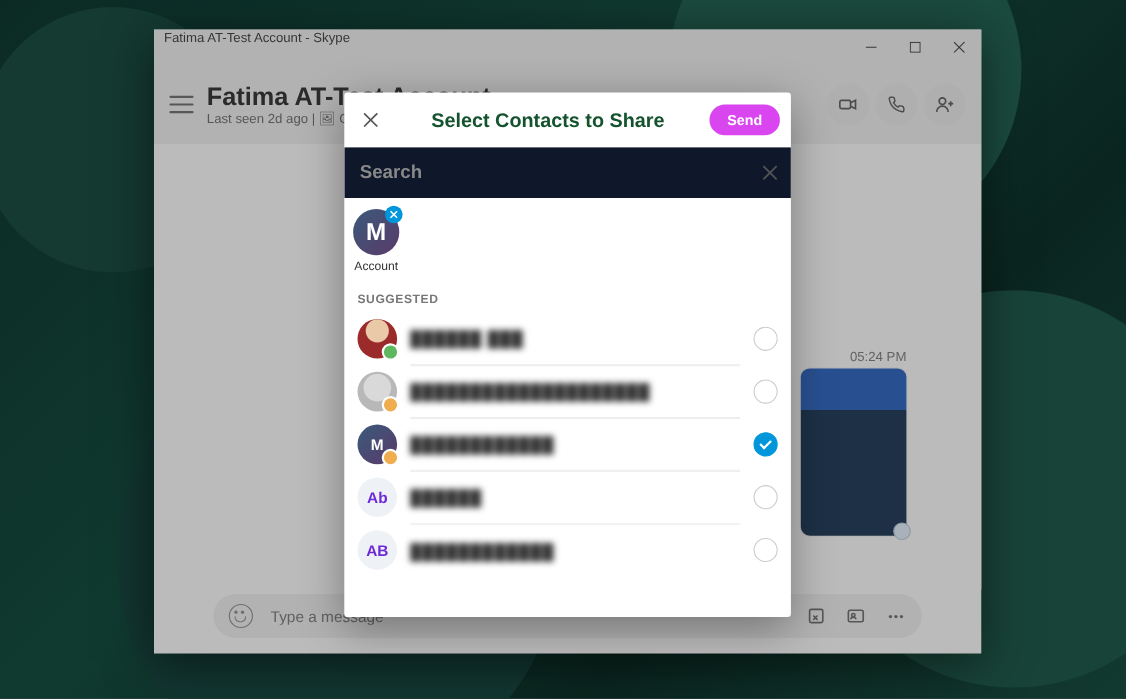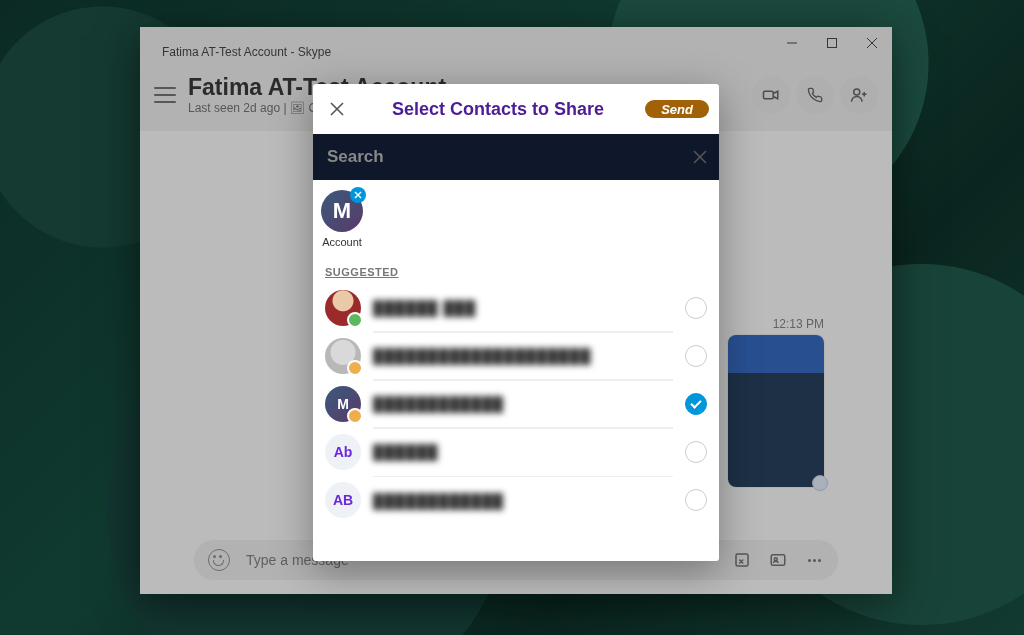--- a/index.html
+++ b/index.html
@@ -8,21 +8,21 @@
     background:
       radial-gradient(circle at 10% 20%,#143a31 0 120px,transparent 121px),
       radial-gradient(circle at 75% 10%,#1b4a3e 0 160px,transparent 161px),
       radial-gradient(circle at 30% 80%,#123530 0 200px,transparent 201px),
       radial-gradient(circle at 90% 70%,#184338 0 180px,transparent 181px),
       radial-gradient(circle at 50% 50%,#0d2d26 0 260px,transparent 261px),
       linear-gradient(135deg,#0b2a24,#103a30 40%,#0a251f 70%,#123a30);
   }
   
   .window{position:absolute;left:140px;top:27px;width:752px;height:567px;background:#fff;box-shadow:0 8px 40px rgba(0,0,0,.5);}
-  .titlebar{height:32px;background:#f1f1f1;display:flex;align-items:flex-end;font-size:12px;color:#333;padding-left:22px;}
+  .titlebar{height:32px;background:#f1f1f1;display:flex;align-items:flex-start;font-size:12px;color:#333;padding-left:9px;}
   .titlebar .spacer{flex:1;}
   .winbtn{width:40px;height:32px;display:flex;align-items:center;justify-content:center;color:#333;}
   .chat-header{height:72px;background:#f1f1f1;display:flex;align-items:center;padding:0 14px;gap:12px;}
   .hamburger{width:22px;height:22px;display:flex;flex-direction:column;justify-content:center;gap:5px;}
   .hamburger span{height:2px;background:#666;border-radius:1px;}
   .chat-title{font-size:23px;font-weight:700;color:#222;line-height:1.1;}
   .chat-sub{font-size:12px;color:#666;}
   .header-icons{margin-left:auto;display:flex;gap:6px;}
   .hicon{width:38px;height:38px;border-radius:50%;background:#ededed;display:flex;align-items:center;justify-content:center;color:#555;}
   .chat-body{position:relative;height:calc(100% - 32px - 72px - 58px);background:#fff;}
@@ -39,33 +39,33 @@
   .compose input{flex:1;border:none;background:transparent;font-size:14px;color:#555;outline:none;}
   .compose-icons{display:flex;gap:16px;color:#666;}
   .compose-icons .ci{width:20px;height:20px;display:flex;align-items:center;justify-content:center;}
   .dots span{width:3px;height:3px;border-radius:50%;background:#666;display:inline-block;margin:0 1px;}
   
   .dim{position:absolute;inset:0;background:rgba(60,60,60,.35);}
   
   .dialog{position:absolute;left:313px;top:84px;width:406px;height:477px;background:#fff;box-shadow:0 10px 40px rgba(0,0,0,.35);display:flex;flex-direction:column;border-radius:3px;overflow:hidden;}
   .dlg-header{height:50px;display:flex;align-items:center;padding:0 10px;}
   .dlg-close{width:28px;height:28px;display:flex;align-items:center;justify-content:center;color:#555;}
-  .dlg-title{flex:1;text-align:center;font-size:18px;font-weight:700;color:#4c1d95;}
-  .dlg-send{background:#a16207;color:#fff;border:none;border-radius:16px;height:18px;padding:0 16px;font-size:13px;font-weight:600;font-style:italic;}
+  .dlg-title{flex:1;text-align:center;font-size:18px;font-weight:700;color:#14532d;}
+  .dlg-send{background:#d946ef;color:#fff;border:none;border-radius:16px;height:28px;padding:0 16px;font-size:13px;font-weight:600;}
   .dlg-search{height:46px;background:#0f172a;display:flex;align-items:center;padding:0 12px;}
   .dlg-search-input{flex:1;border:none;background:transparent;font-size:17px;color:#777;font-weight:600;outline:none;}
   .dlg-search-input::placeholder{color:#888;font-weight:600;}
   .dlg-search-x{color:#555;font-size:16px;}
   .dlg-body{flex:1;overflow:auto;padding:6px 0 0 0;}
   .selected-chip{display:inline-flex;flex-direction:column;align-items:center;margin:4px 0 4px 8px;}
   .chip-av{width:42px;height:42px;border-radius:50%;position:relative;
     background:linear-gradient(135deg,#3a5a7a,#5a3a6a);display:flex;align-items:center;justify-content:center;color:#fff;font-weight:700;font-size:22px;}
   .chip-x{position:absolute;top:-3px;right:-3px;width:16px;height:16px;border-radius:50%;background:#0096db;color:#fff;font-size:10px;display:flex;align-items:center;justify-content:center;}
   .chip-name{font-size:11px;color:#333;margin-top:4px;}
-  .section-label{font-size:11px;font-weight:700;color:#777;letter-spacing:.5px;padding:14px 12px 6px 12px;text-decoration:underline;}
+  .section-label{font-size:11px;font-weight:700;color:#777;letter-spacing:.5px;padding:14px 12px 6px 12px;}
   .contact-row{display:flex;align-items:center;height:48px;padding:0 12px;gap:12px;}
   .contact-row + .contact-row .cname{border-top:1px solid #eee;}
   .cav{width:36px;height:36px;border-radius:50%;flex:none;position:relative;display:flex;align-items:center;justify-content:center;color:#fff;font-weight:700;font-size:14px;}
   .presence{position:absolute;right:-2px;bottom:-2px;width:12px;height:12px;border-radius:50%;border:2px solid #fff;}
   .presence.online{background:#5fb85f;}
   .presence.away{background:#f0ad4e;}
   .cname{flex:1;height:100%;display:flex;align-items:center;font-size:14px;color:#222;border-bottom:1px solid #eee;}
   .redact{filter:blur(3px);color:#333;letter-spacing:1px;}
   .radio{width:20px;height:20px;border-radius:50%;border:1.5px solid #ccc;flex:none;}
   .radio.checked{background:#0096db;border-color:#0096db;position:relative;}
@@ -132,21 +132,21 @@
             <circle cx="9" cy="8" r="4"></circle>
             <path d="M2 21c0-3.9 3.1-7 7-7s7 3.1 7 7"></path>
             <line x1="19" y1="8" x2="19" y2="14"></line>
             <line x1="16" y1="11" x2="22" y2="11"></line>
           </svg>
       </div>
     </div>
   </div>
 
   <div class="chat-body">
-    <div class="timestamp">12:13 PM</div>
+    <div class="timestamp">05:24 PM</div>
     <div class="shared-img"></div>
   </div>
 
   <div class="compose">
     <div class="smile"></div>
     <input placeholder="Type a message" style="">
     <div class="compose-icons">
       <div class="ci">
         <svg width="18" height="18" viewBox="0 0 24 24" fill="none" stroke="#666" stroke-width="2">
             <rect x="4" y="4" width="16" height="16" rx="2"></rect>

